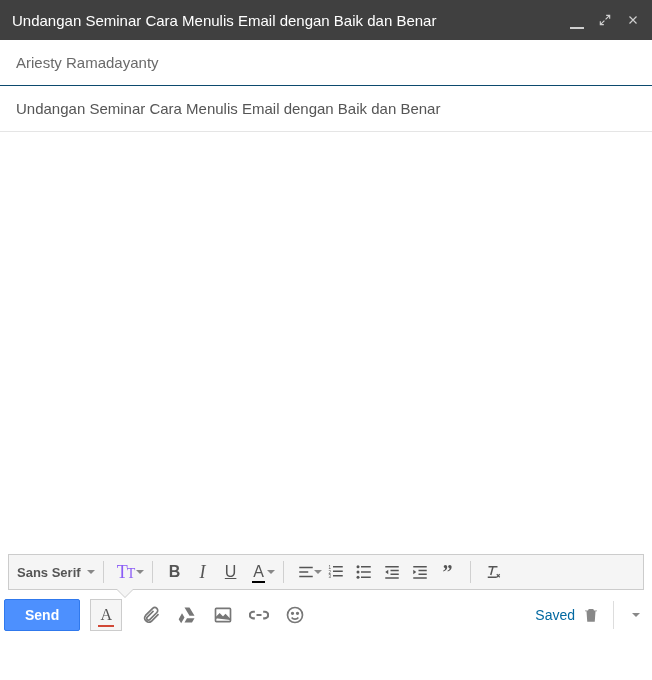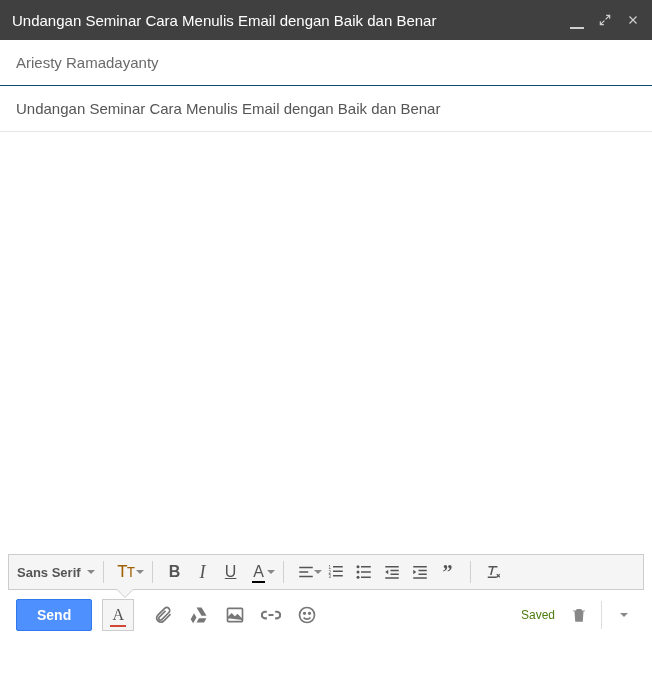--- a/index.html
+++ b/index.html
@@ -111,21 +111,21 @@
     align-items: center;
     justify-content: center;
     cursor: pointer;
     color: #555;
   }
   .tb-btn svg { width:18px; height:18px; }
   .bottom-bar {
     height: 50px;
     display: flex;
     align-items: center;
-    padding: 0 16px;
+    padding: 0 4px;
     gap: 4px;
   }
   .send-btn {
     background: #4d90fe;
     color: #fff;
     border: 1px solid #3079ed;
     font-weight: bold;
     font-size: 14px;
     height: 32px;
     padding: 0 20px;
@@ -155,25 +155,25 @@
   }
   .bottom-icons {
     display:flex;
     align-items:center;
     gap:14px;
     margin-left:14px;
   }
   .bottom-icons .ico { width:22px;height:22px;display:flex;align-items:center;justify-content:center;cursor:pointer;color:#777;}
   .bottom-icons svg { width:20px;height:20px; }
   .spacer { flex:1; }
-  .saved-text { color:#4d7c0f; font-size:12px; margin-right:8px;}
+  .saved-text { color:#0369a1; font-size:14px; }
   .trash-ico, .more-caret { color:#888; cursor:pointer; display:flex; align-items:center; justify-content:center; width:24px; height:24px;}
   .trash-ico svg { width:18px;height:18px;}
   .vbar { width:1px; height:28px; background:#ddd; margin:0 6px;}
-  .Tt { font-family:Liberation Mono, monospace; font-size:14px; color:#a16207; position:relative; letter-spacing:-1px;}
+  .Tt { font-family:Liberation Serif, serif; font-size:14px; color:#8b5cf6; position:relative; letter-spacing:-1px;}
   .Tt .big { font-size:18px; }
   .bold-B { font-weight:bold; font-family:Arial; font-size:16px;}
   .italic-I { font-style:italic; font-family:'Times New Roman',serif; font-size:18px;}
   .under-U { text-decoration:underline; font-size:16px;}
   .colorA { font-family:Arial; font-size:16px; position:relative;}
   .colorA::after { content:"";position:absolute;left:-1px;right:-1px;bottom:-2px;height:2px;background:#000;}
   .quote99 { font-family:Georgia,serif; font-size:20px; font-weight:bold;}
 </style>
 </head>
 <body>

